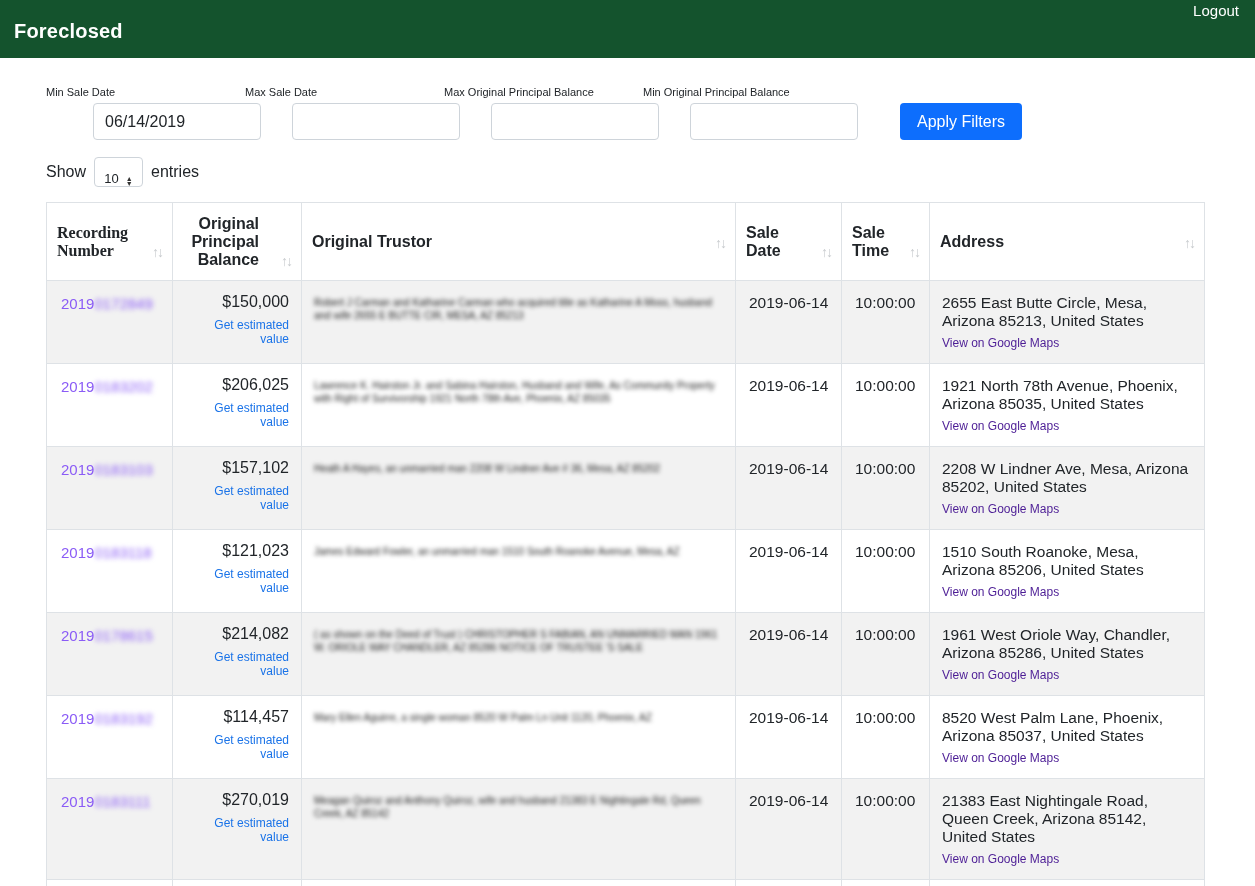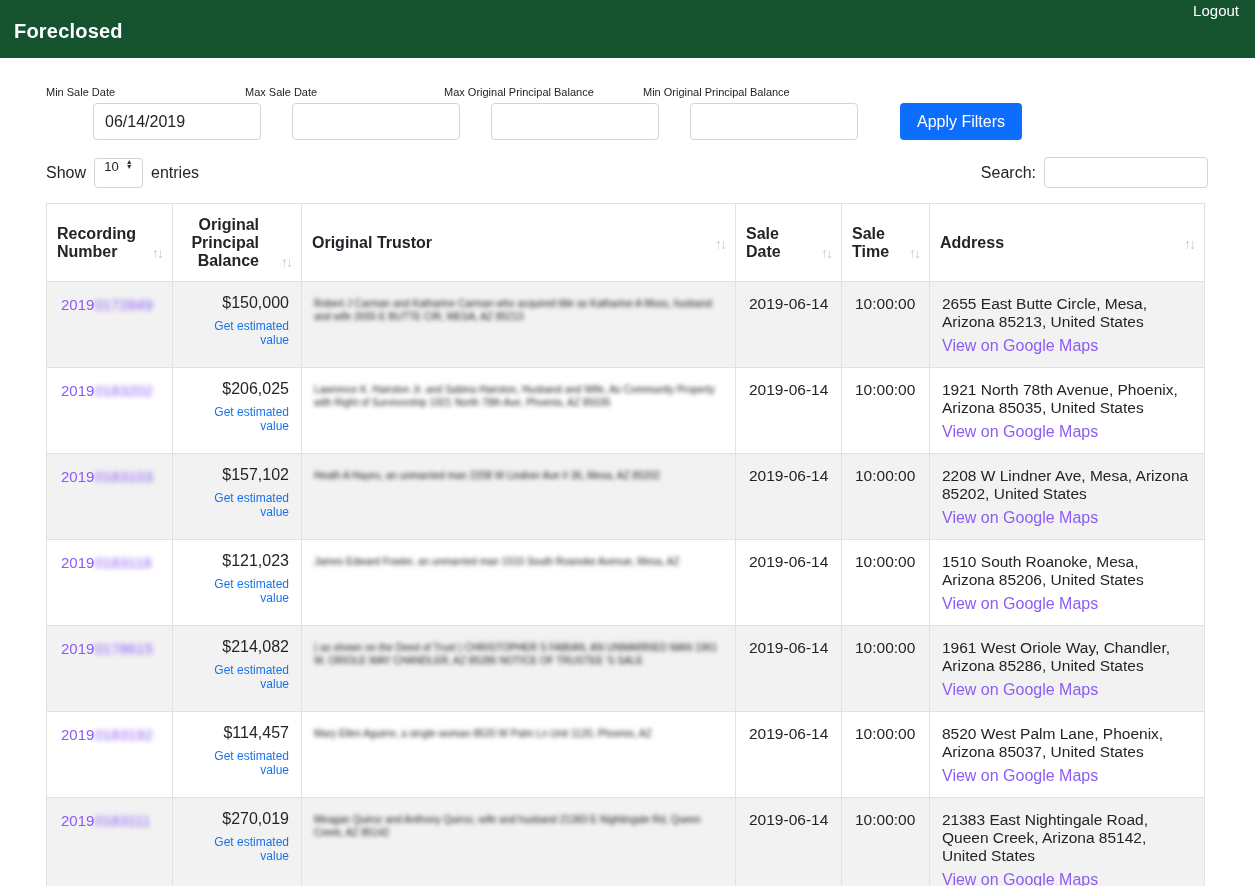--- a/index.html
+++ b/index.html
@@ -17,34 +17,34 @@
   
   .filters { margin-top:28px; display:flex; align-items:flex-end; }
   .fgroup { width:168px; margin-right:31px; }
   .fgroup label { display:block; font-size:11px; margin-bottom:5px; color:#212529; }
   .fgroup input { width:168px; height:37px; border:1px solid #ced4da; border-radius:4px; padding:0 11px; font-size:16px; color:#212529; outline:none; font-family:inherit;margin-left:47px; }
   .apply-btn { margin-left:58px; height:37px; padding:4px 17px; background:#0d6efd; color:#fff; border:none; border-radius:4px; font-size:16px; cursor:pointer; font-family:inherit; }
 
   
   .controls { margin-top:17px; display:flex; align-items:center; }
   .show-wrap { display:flex; align-items:center; font-size:16px; }
-  .page-select { width:49px; height:30px; border:1px solid #ced4da; border-radius:4px; margin:0 8px; display:inline-flex; align-items:flex-start; justify-content:center; cursor:pointer; background:#fff; }
+  .page-select { width:49px; height:30px; border:1px solid #ced4da; border-radius:4px; margin:0 8px; display:inline-flex; align-items:flex-end; justify-content:center; cursor:pointer; background:#fff; }
   .page-select .num { font-size:13px; margin-right:7px; }
   .updown { display:flex; flex-direction:column; font-size:7px; line-height:5px; color:#333; }
   .search-wrap { margin-left:auto; display:flex; align-items:center; font-size:16px; }
   .search-wrap label { margin-right:8px; }
   .search-wrap input { width:164px; height:31px; border:1px solid #ced4da; border-radius:4px; padding:0 8px; font-size:15px; outline:none; font-family:inherit; }
 
   
   table { margin-top:15px; border-collapse:collapse; width:1158px; table-layout:fixed; }
   th, td { border:1px solid #dee2e6; vertical-align:top; }
   th { height:78px; vertical-align:middle; padding:10px; font-size:16px; font-weight:bold; text-align:left; cursor:pointer; background:#fff; }
   .th-wrap { display:flex; align-items:flex-end; justify-content:space-between; }
   .sort-icon { color:#c8cbce; font-size:14px; font-weight:normal; letter-spacing:-2px; padding-left:4px; white-space:nowrap; }
-  .w-rec .th-text { max-width:82px; }
+  .w-rec .th-text { max-width:82px;font-family:Liberation Serif, serif; }
   .w-bal .th-text { max-width:76px; text-align:right; flex:1; }
   .w-date .th-text, .w-time .th-text { max-width:44px; }
 
   tbody tr:nth-child(odd) { background:#f2f2f2; }
   tbody tr:nth-child(even) { background:#fff; }
   td { height:77px; }
 
   .cell-rec { padding:14px 10px 10px 14px; font-size:15px; }
   .rec-link { color:#8b5cf6; text-decoration:none; cursor:pointer; white-space:nowrap; }
   .rec-blur { filter:blur(2.6px); }
@@ -53,21 +53,21 @@
   .bal-amount { font-size:16px; color:#212529; }
   .est-link { display:block; margin-top:7px; font-size:12px; color:#1a73e8; text-decoration:none; cursor:pointer; }
 
   .cell-trustor { padding:15px 12px 10px 12px; }
   .trustor-text { font-size:10px; line-height:1.3; color:#1b1b1b; filter:blur(1.9px); }
 
   .cell-date, .cell-time { padding:13px 10px 10px 13px; font-size:15.5px; }
 
   .cell-addr { padding:13px 10px 12px 12px; }
   .addr-text { font-size:15.5px; line-height:1.16; }
-  .maps-link { display:inline-block; margin-top:6px; font-size:16px; color:#8b5cf6; text-decoration:none; cursor:pointer; }
+  .maps-link { display:inline-block; margin-top:6px; font-size:12px; color:#4c1d95; text-decoration:none; cursor:pointer; }
 </style>
 </head>
 <body>
 
 <div class="topbar">
   <div class="brand">Foreclosed</div>
   <a class="logout">Logout</a>
 </div>
 
 <div class="content">
@@ -96,24 +96,20 @@
     <div class="show-wrap">
       <span>Show</span>
       <div class="page-select">
         <span class="num">10</span>
         <span class="updown">
           <span>▲</span>
             <span>▼</span>
         </span>
       </div>
       <span>entries</span>
-    </div>
-    <div class="search-wrap">
-      <label>Search:</label>
-      <input type="text" value="" style="">
     </div>
   </div>
 
   <table>
     <colgroup>
       <col style="width:126px">
         <col style="width:129px">
         <col style="width:434px">
       <col style="width:106px">
         <col style="width:88px">

